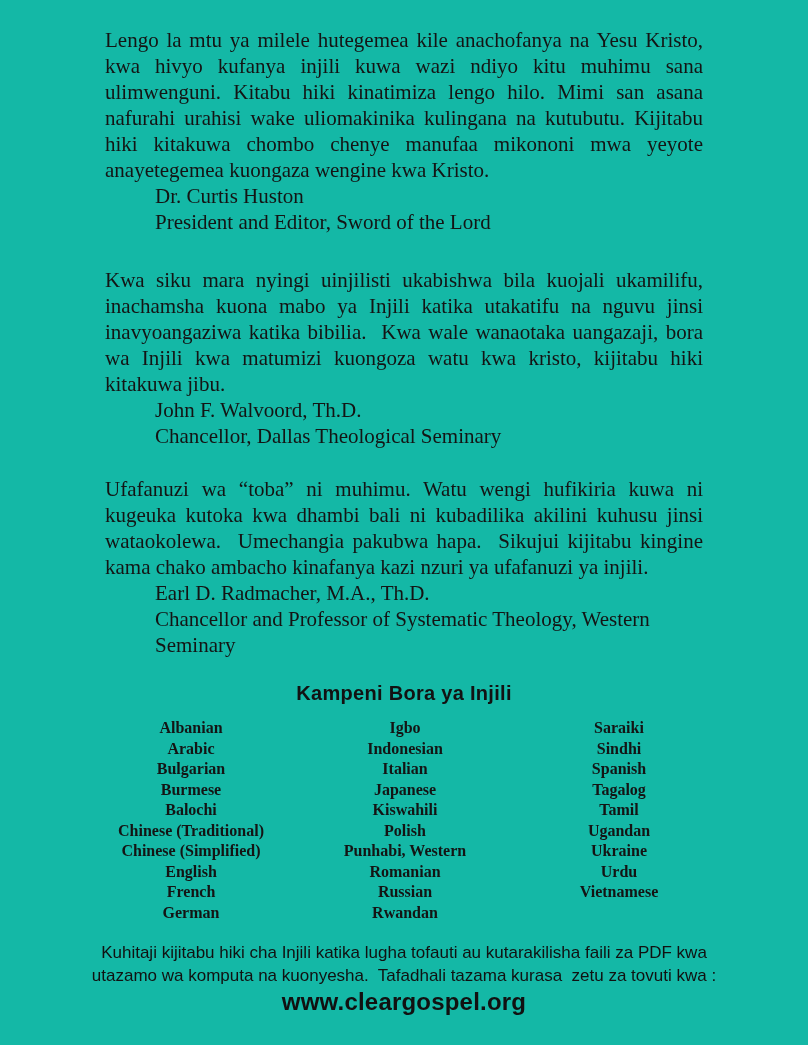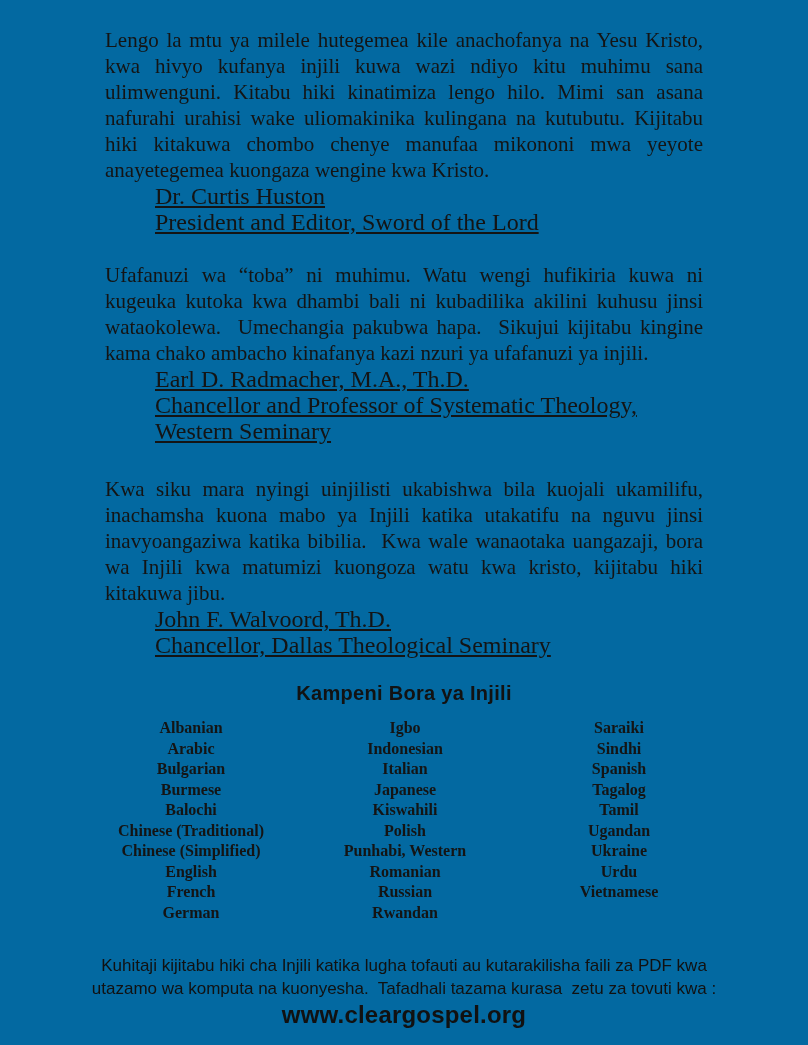--- a/index.html
+++ b/index.html
@@ -1,42 +1,41 @@
 <!DOCTYPE html>
 <html><head>
 <meta charset="utf-8">
 <style>
   html, body { margin: 0; padding: 0; background: #ffffff; }
   .page {
     width: 808px;
     height: 1045px;
-    background: #0369a1;
+    background: #14b8a6;
     color: #141414;
     font-family: "Liberation Serif", serif;
     overflow: hidden;
     position: relative;
   }
   .content { padding-top: 27px; }
 
   .testimonial { margin: 0 105px; }
   .testimonial.gap-a { margin-top: 27px; }
   .testimonial.gap-b { margin-top: 32px; }
 
   .body-text {
     margin: 0;
     font-size: 21px;
     line-height: 26px;
     text-align: justify;
     white-space: pre-wrap;
   }
   .attribution {
     margin-left: 50px;
-    font-size: 24px;
+    font-size: 21px;
     line-height: 26px;
-    text-decoration: underline;
   }
 
   .heading {
     margin: 17px 0 0 0;
     font-family: "Liberation Sans", sans-serif;
     font-weight: 700;
     font-size: 20px;
     line-height: 36px;
     letter-spacing: 0.3px;
     text-align: center;
@@ -51,21 +50,21 @@
   .lang-col {
     width: 214px;
     text-align: center;
     font-size: 16px;
     line-height: 20.5px;
     font-weight: bold;
   }
   .lang-item { white-space: nowrap; }
 
   .page-footer {
-    margin-top: 31px;
+    margin-top: 18px;
     text-align: center;
     font-family: "Liberation Sans", sans-serif;
     color: #111111;
   }
   .footer-line {
     margin: 0 20px;
     font-size: 17px;
     line-height: 23px;
     white-space: pre-wrap;
   }
@@ -84,33 +83,33 @@
   <div class="content">
 
     <section class="testimonial">
       <p class="body-text">Lengo la mtu ya milele hutegemea kile anachofanya na Yesu Kristo, kwa hivyo kufanya injili kuwa wazi ndiyo kitu muhimu sana ulimwenguni. Kitabu hiki kinatimiza lengo hilo. Mimi san asana nafurahi urahisi wake uliomakinika kulingana na kutubutu. Kijitabu hiki kitakuwa chombo chenye manufaa mikononi mwa yeyote anayetegemea kuongaza wengine kwa Kristo.</p>
       <div class="attribution">
         <div>Dr. Curtis Huston</div>
         <div>President and Editor, Sword of the Lord</div>
       </div>
     </section>
 
+    <section class="testimonial gap-b">
+      <p class="body-text">Kwa siku mara nyingi uinjilisti ukabishwa bila kuojali ukamilifu, inachamsha kuona mabo ya Injili katika utakatifu na nguvu jinsi inavyoangaziwa katika bibilia.  Kwa wale wanaotaka uangazaji, bora wa Injili kwa matumizi kuongoza watu kwa kristo, kijitabu hiki kitakuwa jibu.</p>
+      <div class="attribution">
+        <div>John F. Walvoord, Th.D.</div>
+        <div>Chancellor, Dallas Theological Seminary</div>
+      </div>
+    </section>
+
     <section class="testimonial gap-a">
       <p class="body-text">Ufafanuzi wa “toba” ni muhimu. Watu wengi hufikiria kuwa ni kugeuka kutoka kwa dhambi bali ni kubadilika akilini kuhusu jinsi wataokolewa.  Umechangia pakubwa hapa.  Sikujui kijitabu kingine kama chako ambacho kinafanya kazi nzuri ya ufafanuzi ya injili.</p>
       <div class="attribution">
         <div>Earl D. Radmacher, M.A., Th.D.</div>
         <div>Chancellor and Professor of Systematic Theology, Western Seminary</div>
-      </div>
-    </section>
-
-    <section class="testimonial gap-b">
-      <p class="body-text">Kwa siku mara nyingi uinjilisti ukabishwa bila kuojali ukamilifu, inachamsha kuona mabo ya Injili katika utakatifu na nguvu jinsi inavyoangaziwa katika bibilia.  Kwa wale wanaotaka uangazaji, bora wa Injili kwa matumizi kuongoza watu kwa kristo, kijitabu hiki kitakuwa jibu.</p>
-      <div class="attribution">
-        <div>John F. Walvoord, Th.D.</div>
-        <div>Chancellor, Dallas Theological Seminary</div>
       </div>
     </section>
 
     <h1 class="heading">Kampeni Bora ya Injili</h1>
 
     <div class="lang-grid">
       <div class="lang-col">
           <div class="lang-item">Albanian</div>
           <div class="lang-item">Arabic</div>
           <div class="lang-item">Bulgarian</div>

